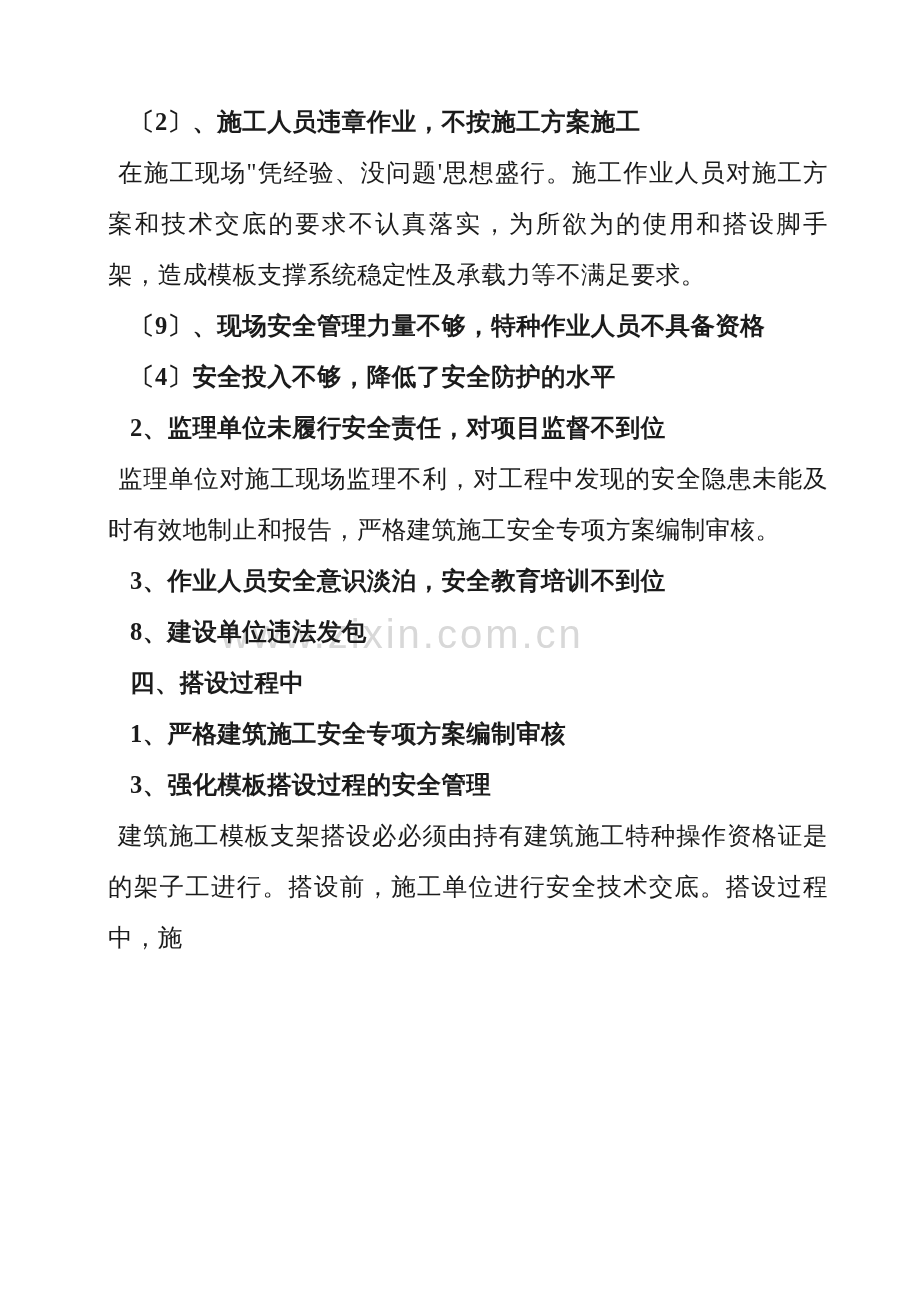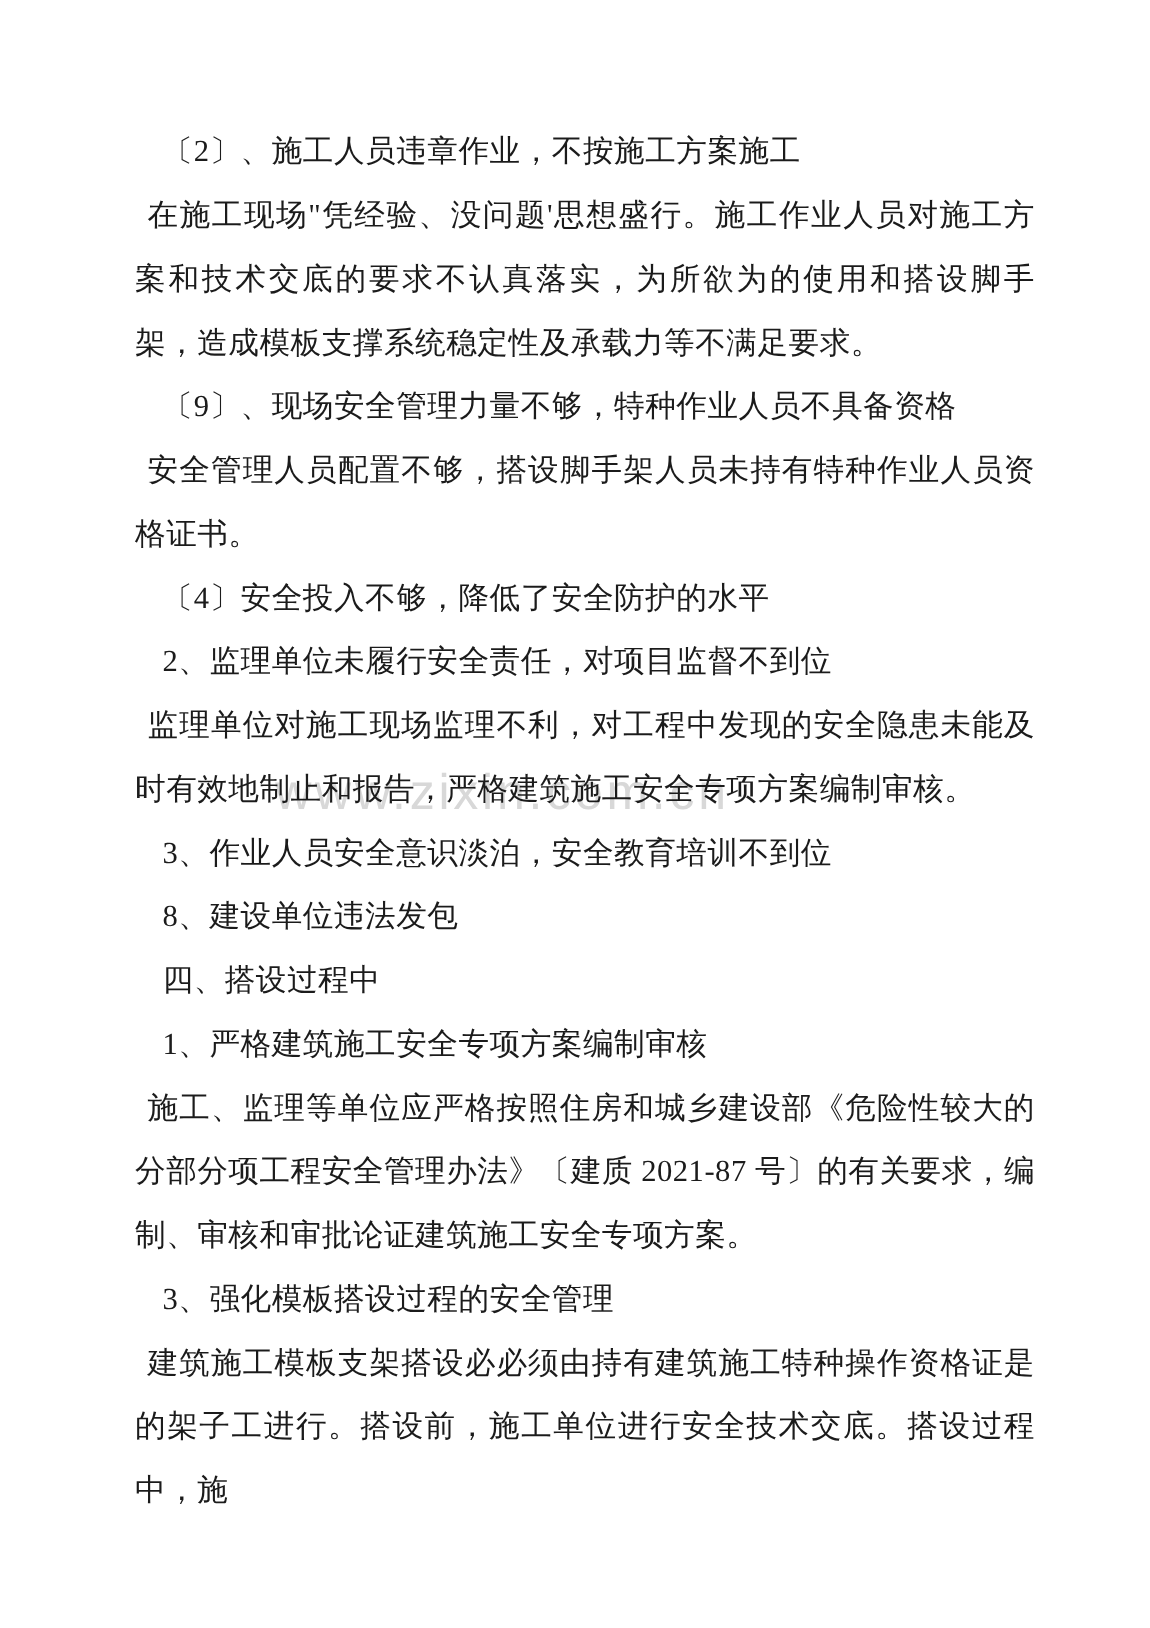--- a/index.html
+++ b/index.html
@@ -26,21 +26,21 @@
     z-index: 2;
   }
   .para {
     font-size: 24.5px;
     line-height: 51px;
     color: #1b1b1b;
     letter-spacing: 0.4px;
     margin: 0;
     white-space: nowrap;
   }
-  .indent-1 { text-indent: 0px; padding-left: 22px; }
+  .indent-1 { text-indent: 0px; padding-left: 22px; font-weight: bold; }
   .indent-2 { text-indent: 0px; padding-left: 10px; }
   .flow {
     font-size: 24.5px;
     line-height: 51px;
     color: #1b1b1b;
     letter-spacing: 0.4px;
     margin: 0;
     text-align: justify;
     text-indent: 22px;
   }
@@ -65,26 +65,24 @@
 
 <div class="page">
 
   <div class="watermark">www.zixin.com.cn</div>
 
   <div class="doc-body">
 
     <p class="para indent-1">〔2〕、施工人员违章作业，不按施工方案施工</p>
     <p class="flow noindent">在施工现场"凭经验、没问题'思想盛行。施工作业人员对施工方案和技术交底的要求不认真落实，为所欲为的使用和搭设脚手架，造成模板支撑系统稳定性及承载力等不满足要求。</p>
     <p class="para indent-1">〔9〕、现场安全管理力量不够，特种作业人员不具备资格</p>
-    <p class="flow noindent">安全管理人员配置不够，搭设脚手架人员未持有特种作业人员资格证书。</p>
     <p class="para indent-1">〔4〕安全投入不够，降低了安全防护的水平</p>
     <p class="para indent-1">2、监理单位未履行安全责任，对项目监督不到位</p>
     <p class="flow noindent">监理单位对施工现场监理不利，对工程中发现的安全隐患未能及时有效地制止和报告，严格建筑施工安全专项方案编制审核。</p>
     <p class="para indent-1">3、作业人员安全意识淡泊，安全教育培训不到位</p>
     <p class="para indent-1">8、建设单位违法发包</p>
     <p class="para indent-1">四、搭设过程中</p>
     <p class="para indent-1">1、严格建筑施工安全专项方案编制审核</p>
-    <p class="flow noindent">施工、监理等单位应严格按照住房和城乡建设部《危险性较大的分部分项工程安全管理办法》〔建质 2021-87 号〕的有关要求，编制、审核和审批论证建筑施工安全专项方案。</p>
     <p class="para indent-1">3、强化模板搭设过程的安全管理</p>
     <p class="flow noindent">建筑施工模板支架搭设必必须由持有建筑施工特种操作资格证是的架子工进行。搭设前，施工单位进行安全技术交底。搭设过程中，施</p>
 
   </div>
 </div>
 
 </body></html>

